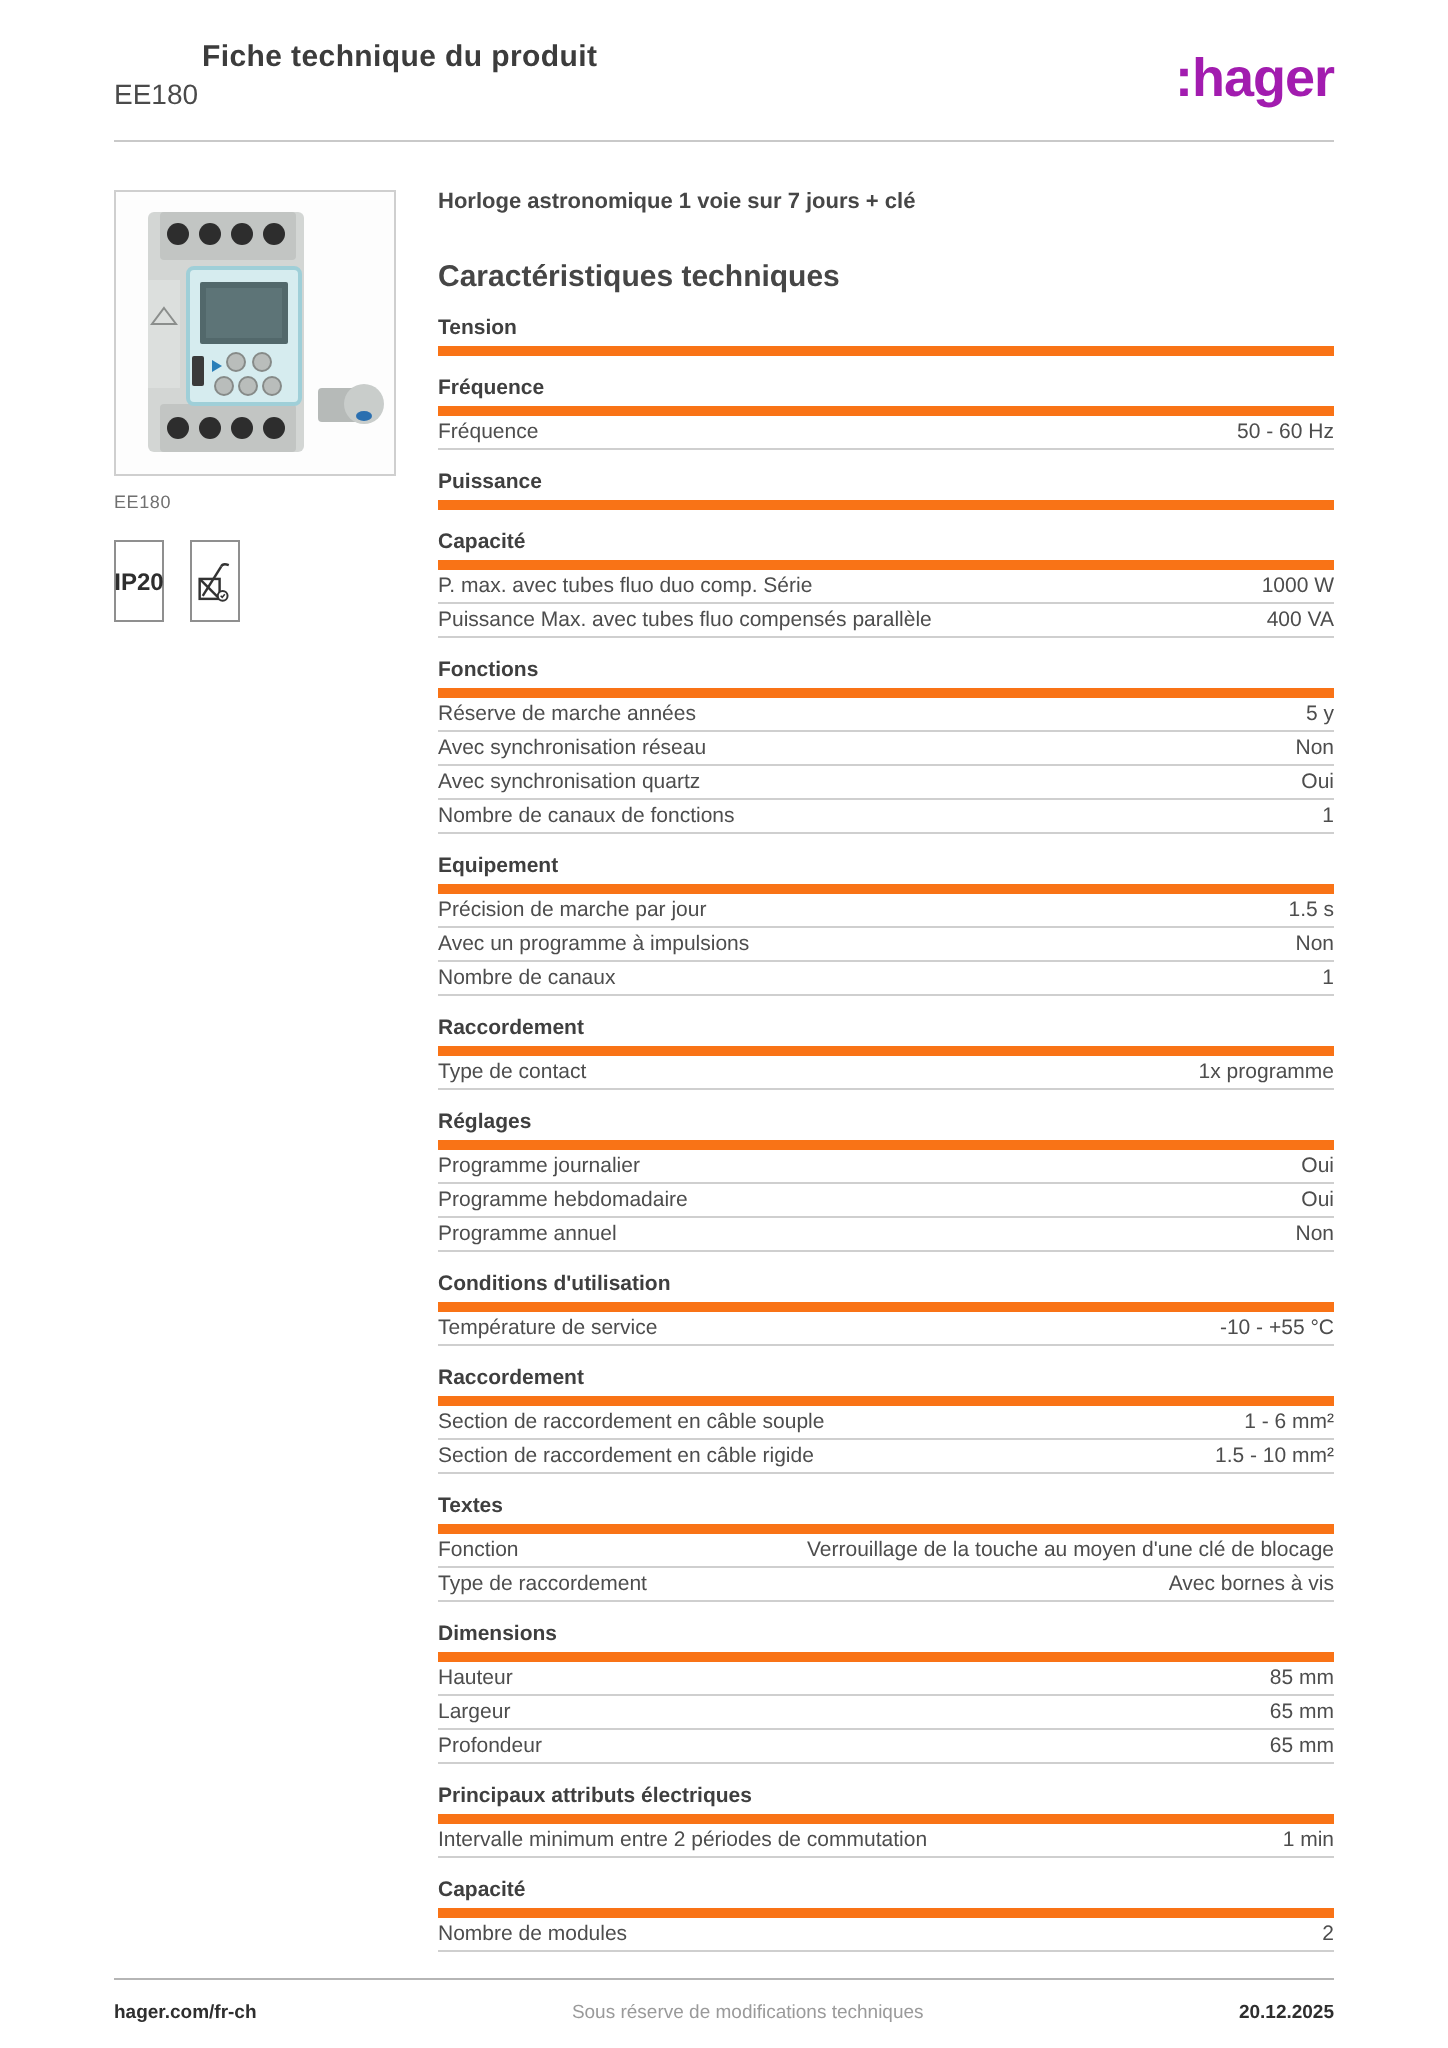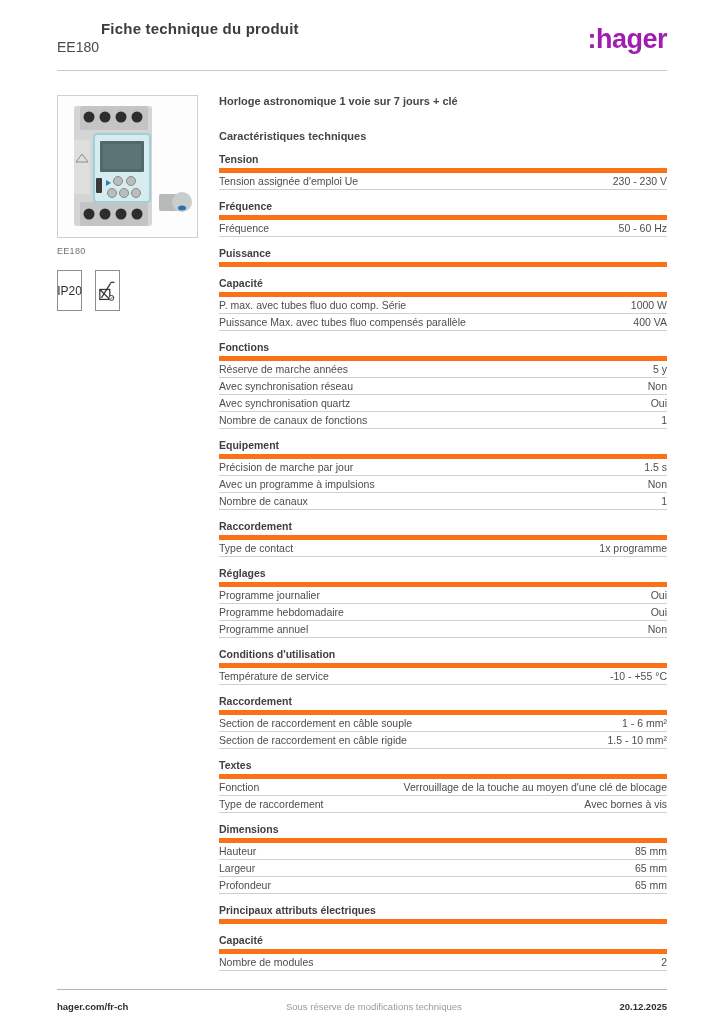--- a/index.html
+++ b/index.html
@@ -15,25 +15,25 @@
   .doc-subtitle { font-size:14px; color:#4a4a4a; margin-top:2px; }
   .logo { position:absolute; right:0; top:4px; font-size:27px; font-weight:bold; letter-spacing:-0.5px; }
   .header-rule { position:absolute; left:57px; right:57px; top:70px; border-top:1px solid #c9c9c9; }
   
   .left-col { position:absolute; left:57px; top:95px; width:141px; }
   .product-image { width:141px; height:143px; border:1px solid #cfcfcf; background:#fdfdfd; }
   .image-caption { margin-top:8px; font-size:9px; color:#707070; letter-spacing:0.3px; }
   .badges { margin-top:14px; display:flex; gap:13px; }
   .badge { width:25px; height:41px; border:1px solid #8f8f8f; background:#fff;
            display:flex; align-items:center; justify-content:center;
-           font-size:12px; font-weight:normal; color:#2e2e2e; }
+           font-size:12px; font-weight:bold; color:#2e2e2e; }
   
   .main-col { position:absolute; left:219px; top:95px; width:448px; }
   .product-title { font-size:11px; font-weight:bold; color:#464646; margin-bottom:23px; }
-  .section-heading { font-size:11px; font-weight:bold; color:#464646; margin-bottom:11px; }
+  .section-heading { font-size:15px; font-weight:bold; color:#464646; margin-bottom:11px; }
   .section { margin-bottom:10px; }
   .section-title { font-size:10.5px; font-weight:bold; color:#3f3f3f;
                    padding-bottom:3px; border-bottom:5px solid #f97316; }
   .spec-row { display:flex; justify-content:space-between; align-items:flex-start; gap:16px;
               padding:2px 0 2px 0; border-bottom:1px solid #cfcfcf;
               font-size:10.5px; line-height:12px; color:#4d4d4d; }
   .row-label { text-align:left; }
   .row-value { text-align:right; max-width:272px; }
   
   .footer-rule { position:absolute; left:57px; right:57px; bottom:34px; border-top:1px solid #b5b5b5; }
@@ -109,24 +109,20 @@
       </div>
     </div>
   </div>
 
   <div class="main-col">
     <div class="product-title">Horloge astronomique 1 voie sur 7 jours + clé</div>
     <div class="section-heading">Caractéristiques techniques</div>
     <div id="sections-container">
         <div class="section">
           <div class="section-title">Tension</div>
-          <div class="spec-row">
-            <span class="row-label">Tension assignée d'emploi Ue</span>
-            <span class="row-value">230 - 230 V</span>
-          </div>
         </div>
         <div class="section">
           <div class="section-title">Fréquence</div>
           <div class="spec-row">
             <span class="row-label">Fréquence</span>
             <span class="row-value">50 - 60 Hz</span>
           </div>
         </div>
         <div class="section">
           <div class="section-title">Puissance</div>
@@ -237,20 +233,24 @@
             <span class="row-label">Largeur</span>
             <span class="row-value">65 mm</span>
           </div>
           <div class="spec-row">
             <span class="row-label">Profondeur</span>
             <span class="row-value">65 mm</span>
           </div>
         </div>
         <div class="section">
           <div class="section-title">Principaux attributs électriques</div>
+          <div class="spec-row">
+            <span class="row-label">Intervalle minimum  entre 2 périodes de commutation</span>
+            <span class="row-value">1 min</span>
+          </div>
         </div>
         <div class="section">
           <div class="section-title">Capacité</div>
           <div class="spec-row">
             <span class="row-label">Nombre de modules</span>
             <span class="row-value">2</span>
           </div>
         </div>
       </div>
   </div>

